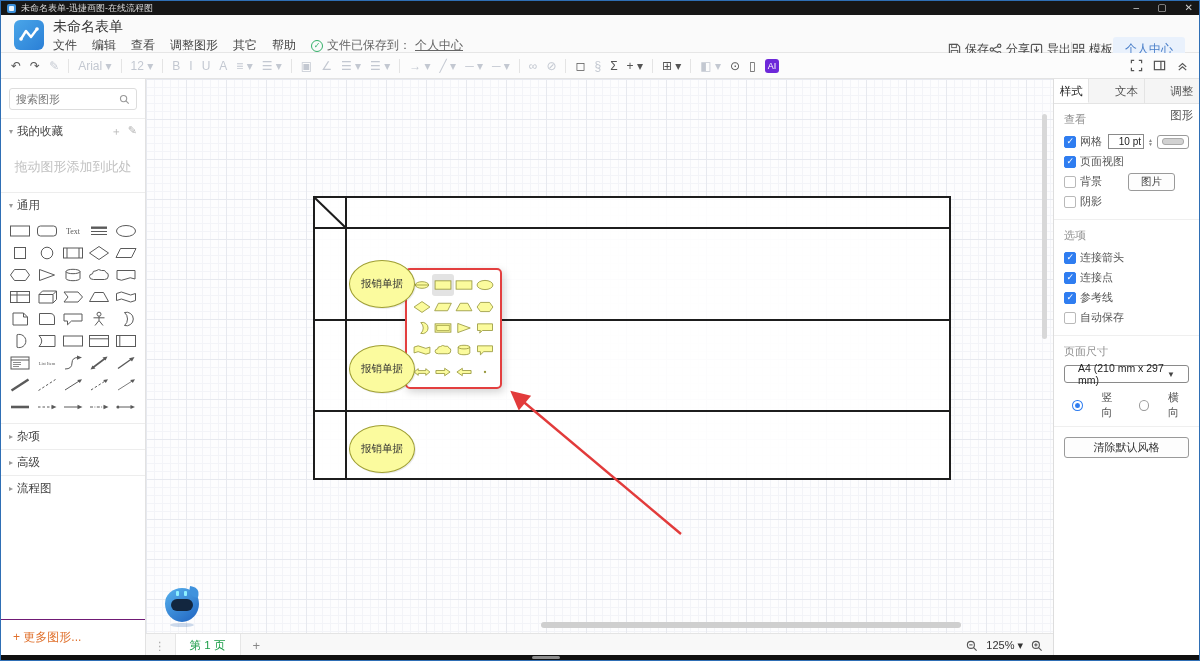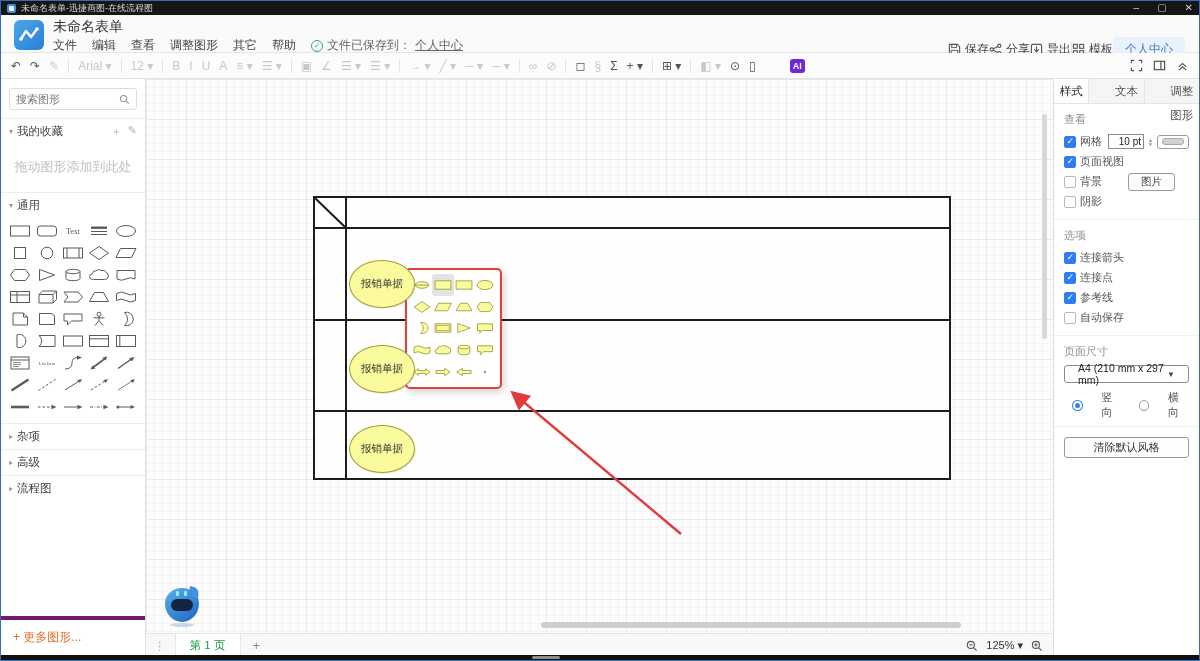--- a/index.html
+++ b/index.html
@@ -28,37 +28,37 @@
   .hact { display:flex; align-items:center; gap:4px; cursor:default; }
   .hact svg { width:13px; height:13px; }
   .hdiv { width:1px; height:16px; background:#ddd; }
   .usercenter { background:#e9f1fc; color:#4a7fc9; padding:4px 12px; border-radius:3px; font-size:12px; }
 
   
   .toolbar { position:absolute; left:0; top:52px; right:0; height:26px; background:#fcfcfc; border-bottom:1px solid #e3e3e3; display:flex; align-items:center; padding:0 10px; }
   .titems { display:flex; align-items:center; gap:9px; }
   .titem { font-size:12px; color:#c3c8d1; cursor:default; white-space:nowrap; }
   .titem.dk { color:#555; }
-  .titem.ai { background:#6d28d9; color:#fff; font-weight:bold; font-size:9px; padding:2px 3px; border-radius:3px;margin-left:25px; }
+  .titem.ai { background:#6d28d9; color:#fff; font-weight:normal; font-size:9px; padding:2px 3px; border-radius:3px; }
   .tsep { width:1px; height:14px; background:#e4e4e4; }
   .t-right { margin-left:auto; display:flex; gap:10px; align-items:center; }
   .t-right svg{ width:13px; height:13px; }
 
   
   .sidebar { position:absolute; left:0; top:78px; width:145px; bottom:5px; background:#fff; border-right:1px solid #e2e2e2; font-size:11.5px; color:#444; }
   .searchbox { margin:9px 8px 8px 8px; height:22px; border:1px solid #ddd; border-radius:3px; display:flex; align-items:center; padding:0 6px; color:#b9b9b9; font-size:11px; }
   .searchbox input{ border:none; outline:none; flex:1; font-size:11px; color:#555; width:90px; background:transparent;}
   .sb-sec { border-top:1px solid #ededed; padding:5px 8px; display:flex; align-items:center; }
   .sb-caret { color:#999; font-size:8px; margin-right:4px; }
   .sb-tools { margin-left:auto; color:#b5b5b5; font-size:11px; display:flex; gap:6px;}
   .dropzone { padding:14px 6px 16px; text-align:center; color:#c2c2c2; font-size:13px; }
   .shape-grid { display:grid; grid-template-columns:repeat(5,1fr); padding:2px 6px 6px; row-gap:1px; }
   .shp { height:21px; display:flex; align-items:center; justify-content:center; cursor:pointer;font-family:Liberation Serif, serif; }
   .shp svg { width:24px; height:16px; }
-  .sb-more { position:absolute; bottom:0; left:0; right:0; border-top:4px solid #701a75; padding:9px 12px; color:#e0712d; font-size:12px; background:#fff; }
+  .sb-more { position:absolute; bottom:0; left:0; right:0; border-top:1px solid #701a75; padding:9px 12px; color:#e0712d; font-size:12px; background:#fff; }
 
   
   .canvas { position:absolute; left:145px; top:78px; width:907px; height:554px; overflow:hidden;
     background-color:#fdfdfe;
     background-image:
       linear-gradient(to right,#e7e9ef 1px,transparent 1px),
       linear-gradient(to bottom,#e7e9ef 1px,transparent 1px),
       linear-gradient(to right,#f3f4f8 1px,transparent 1px),
       linear-gradient(to bottom,#f3f4f8 1px,transparent 1px);
     background-size:40px 40px,40px 40px,8px 8px,8px 8px; }

